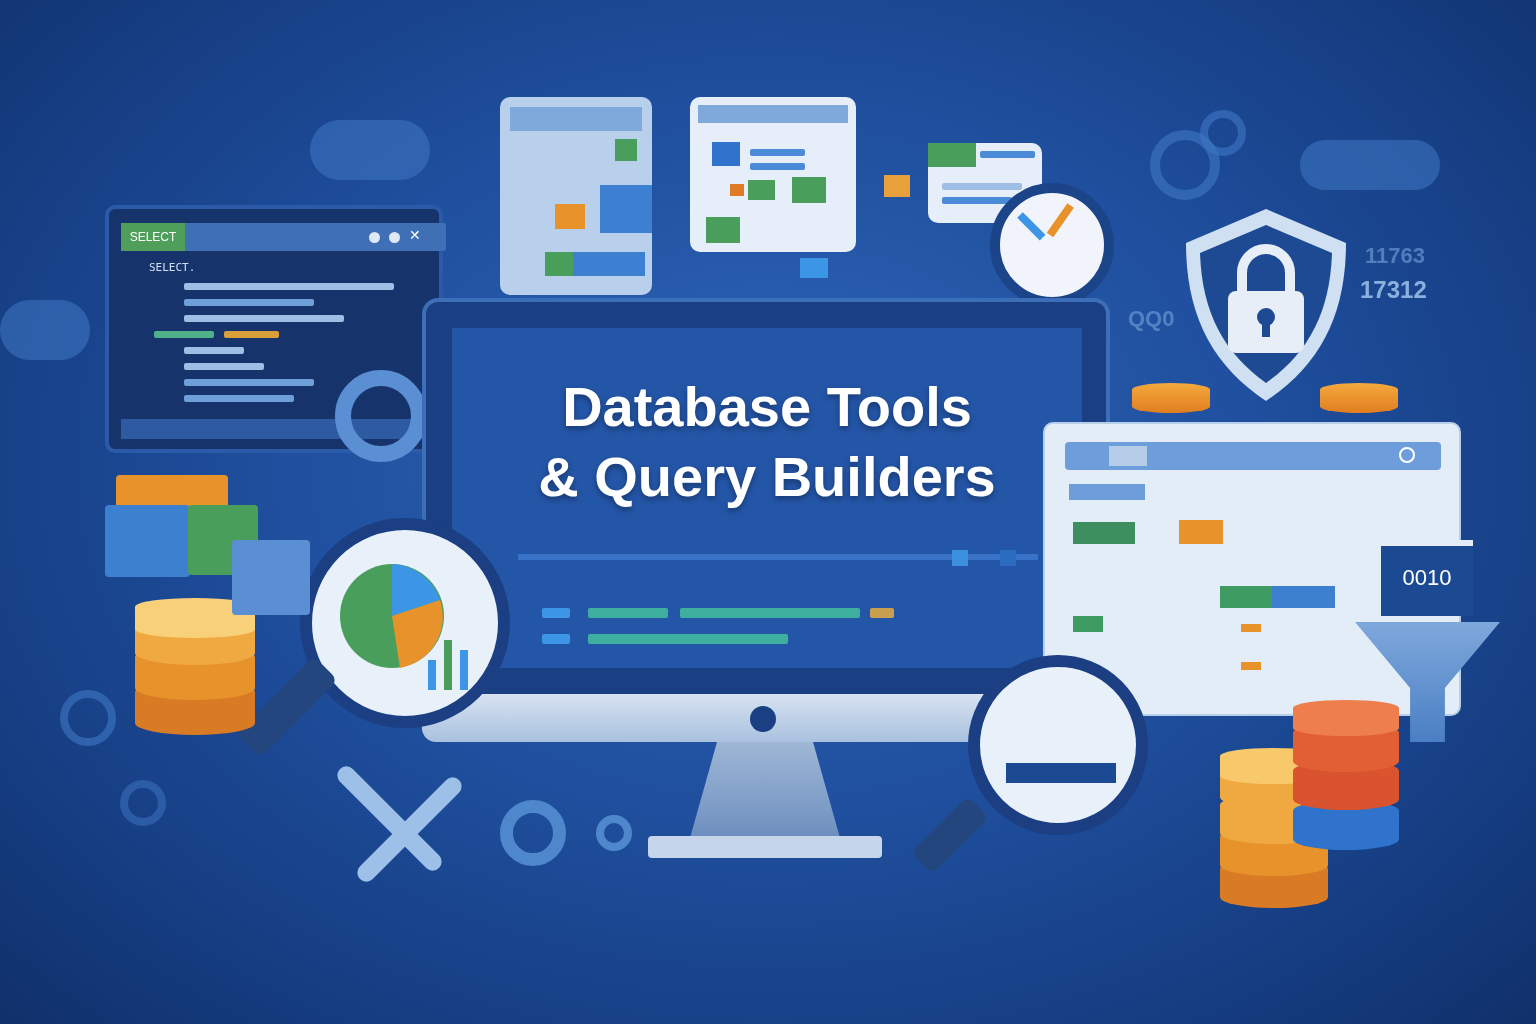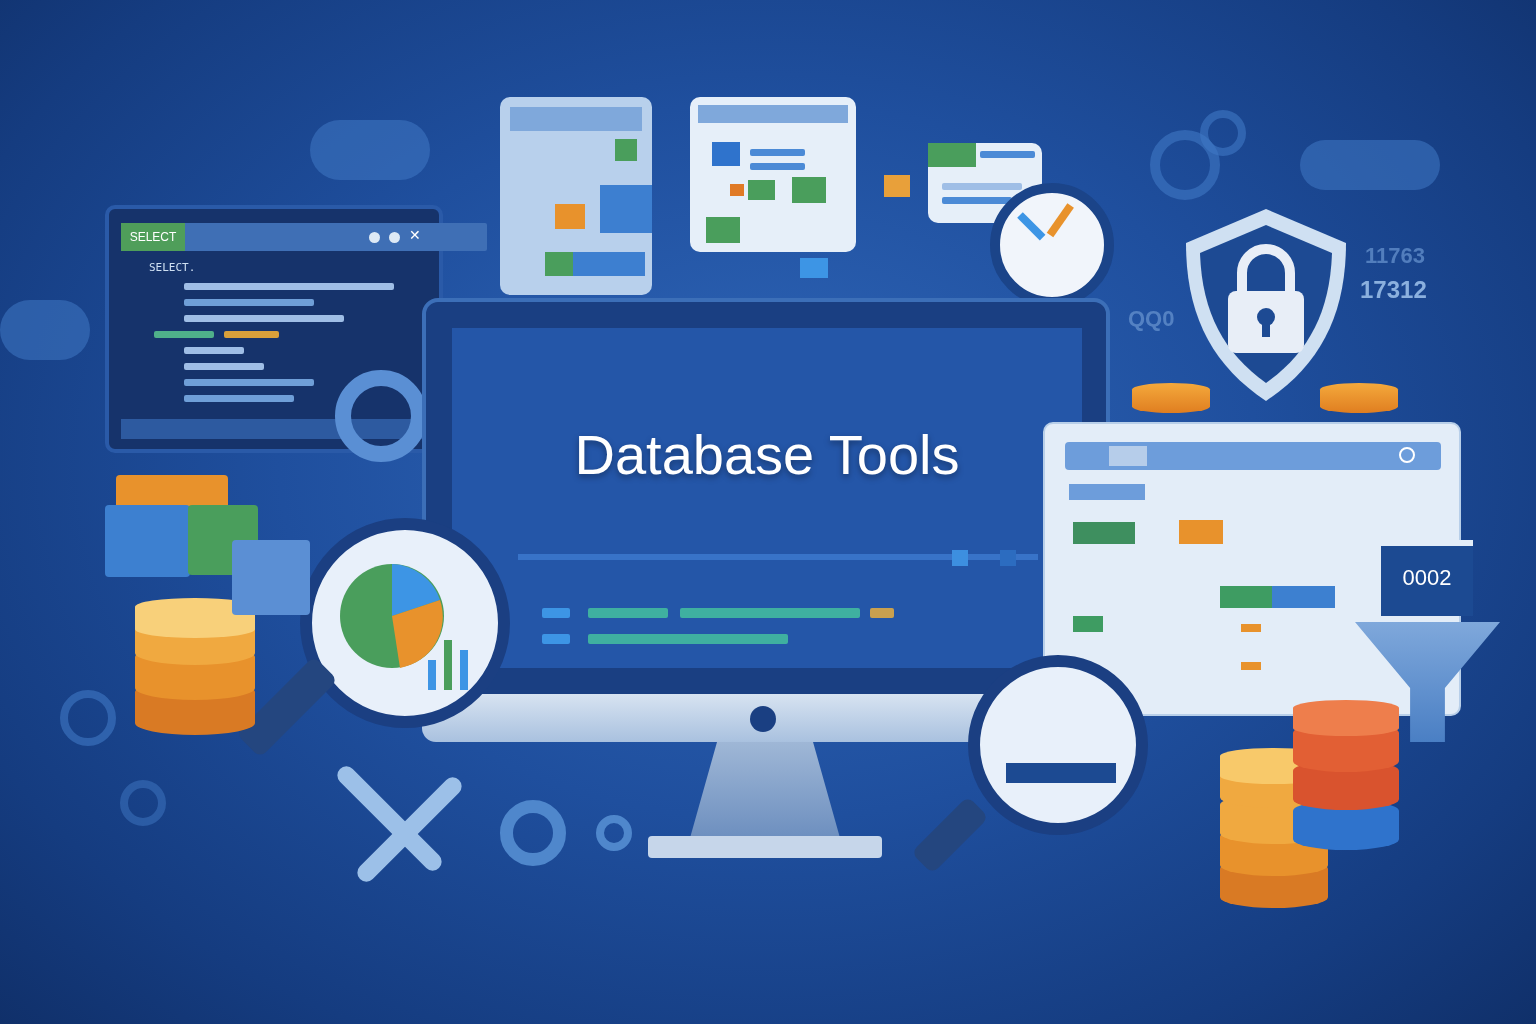--- a/index.html
+++ b/index.html
@@ -19,21 +19,21 @@
 
 <div class="cloud" style="left:310px;top:120px;width:120px;height:60px;"></div>
 <div class="cloud" style="left:1300px;top:140px;width:140px;height:50px;"></div>
 <div class="cloud" style="left:0px;top:300px;width:90px;height:60px;"></div>
 <div class="gear" style="left:1150px;top:130px;width:50px;height:50px;border:10px solid #3f78c4;opacity:.6;"></div>
 <div class="gear" style="left:1200px;top:110px;width:30px;height:30px;border:8px solid #3f78c4;opacity:.6;"></div>
 <div class="gear" style="left:60px;top:690px;width:40px;height:40px;border:8px solid #3f78c4;opacity:.6;"></div>
 <div class="gear" style="left:120px;top:780px;width:30px;height:30px;border:8px solid #3f78c4;opacity:.5;"></div>
 
 <div class="panel" style="left:105px;top:205px;width:330px;height:240px;background:#16336b;border:4px solid #2a5aa8;">
-  <div class="abs" style="left:12px;top:14px;width:366px;height:28px;background:#3f6fb5;border-radius:2px;">
+  <div class="abs" style="left:12px;top:14px;width:325px;height:28px;background:#3f6fb5;border-radius:2px;">
     <div class="abs" style="left:0;top:0;width:64px;height:28px;background:#4f9e5a;color:#fff;font-size:12px;line-height:28px;text-align:center;">SELECT</div>
     <div class="abs" style="left:248px;top:9px;width:11px;height:11px;border-radius:50%;background:#dde9f5;"></div>
     <div class="abs" style="left:268px;top:9px;width:11px;height:11px;border-radius:50%;background:#dde9f5;"></div>
     <div class="abs" style="left:288px;top:4px;color:#fff;font-size:14px;">✕</div>
   </div>
   <div class="abs txt-mono" style="left:40px;top:52px;color:#cfe0f2;font-size:11px;">SELECT.</div>
   <div class="bar" style="left:75px;top:74px;width:210px;background:#9fbee6;"></div>
   <div class="bar" style="left:75px;top:90px;width:130px;background:#6f9fd8;"></div>
   <div class="bar" style="left:75px;top:106px;width:160px;background:#9fbee6;"></div>
   <div class="bar" style="left:45px;top:122px;width:60px;background:#4fb08a;"></div>
@@ -95,22 +95,23 @@
 <div class="abs" style="left:1365px;top:243px;color:#6a96d1;font-size:22px;font-weight:bold;opacity:.7;">11763</div>
 <div class="abs" style="left:1360px;top:276px;color:#8bb0de;font-size:24px;font-weight:bold;">17312</div>
 <div class="abs" style="left:1128px;top:306px;color:#6a96d1;font-size:22px;font-weight:bold;opacity:.7;">QQ0</div>
 
 <div class="disk" style="left:1132px;top:383px;width:78px;height:30px;background:linear-gradient(#f4a93c,#e07e20);"></div>
 <div class="disk" style="left:1320px;top:383px;width:78px;height:30px;background:linear-gradient(#f4a93c,#e07e20);"></div>
 
 <div class="abs" style="left:422px;top:298px;width:688px;height:520px;">
   <div class="abs" style="left:0;top:0;width:688px;height:400px;background:#1a3f82;border-radius:16px;border:4px solid #3c6fb8;box-sizing:border-box;">
     <div class="abs" style="left:26px;top:26px;width:630px;height:340px;background:#2456a8;">
-      <div class="abs" style="left:0;top:44px;width:630px;text-align:center;color:#fff;font-weight:normal;font-size:56px;line-height:70px;text-shadow:0 3px 6px rgba(0,0,0,.35);margin-top:48px;">
+      <div class="abs" style="left:0;top:44px;width:630px;text-align:center;color:#fff;font-weight:bold;font-size:56px;line-height:70px;text-shadow:0 3px 6px rgba(0,0,0,.35);">
         <div>Database Tools</div>
+        <div>&amp; Query Builders</div>
       </div>
       <div class="abs" style="left:66px;top:226px;width:520px;height:6px;background:#3873c8;"></div>
       <div class="abs" style="left:500px;top:222px;width:16px;height:16px;background:#3d8fe0;"></div>
       <div class="abs" style="left:548px;top:222px;width:16px;height:16px;background:#2c6cc0;"></div>
       <div class="bar" style="left:90px;top:280px;width:28px;height:10px;background:#3d95e5;"></div>
       <div class="bar" style="left:136px;top:280px;width:80px;height:10px;background:#3fb0a0;"></div>
       <div class="bar" style="left:228px;top:280px;width:180px;height:10px;background:#3fb0a0;"></div>
       <div class="bar" style="left:418px;top:280px;width:24px;height:10px;background:#c9a04f;"></div>
       <div class="bar" style="left:90px;top:306px;width:28px;height:10px;background:#3d95e5;"></div>
       <div class="bar" style="left:136px;top:306px;width:200px;height:10px;background:#3fb0a0;"></div>
@@ -133,21 +134,21 @@
   <div class="abs" style="left:134px;top:96px;width:44px;height:24px;background:#e8922c;"></div>
   <div class="abs" style="left:175px;top:162px;width:115px;height:22px;background:#3d80d0;">
     <div class="abs" style="left:0;top:0;width:52px;height:22px;background:#3e9c62;"></div>
   </div>
   <div class="abs" style="left:28px;top:192px;width:30px;height:16px;background:#3e9c62;"></div>
   <div class="abs" style="left:196px;top:200px;width:20px;height:8px;background:#e8922c;"></div>
   <div class="abs" style="left:196px;top:238px;width:20px;height:8px;background:#e8922c;"></div>
 </div>
 
 <div class="abs" style="left:1355px;top:540px;width:145px;height:210px;">
-  <div class="abs" style="left:26px;top:0;width:92px;height:70px;background:#1c4a92;border-top:6px solid #e3edf8;color:#fff;font-size:22px;text-align:center;line-height:64px;">0002</div>
+  <div class="abs" style="left:26px;top:0;width:92px;height:70px;background:#1c4a92;border-top:6px solid #e3edf8;color:#fff;font-size:22px;text-align:center;line-height:64px;">0010</div>
   <div class="abs" style="left:0;top:82px;width:145px;height:120px;background:linear-gradient(#7fa8db,#4a7fc4);clip-path:polygon(0 0,100% 0,62% 55%,62% 100%,38% 100%,38% 55%);"></div>
 </div>
 
 <div class="abs" style="left:300px;top:518px;width:210px;height:210px;border-radius:50%;background:#e8f0fa;border:12px solid #1b3f82;box-sizing:border-box;">
   <svg width="186" height="186" viewBox="0 0 186 186">
     <circle cx="80" cy="86" r="52" fill="#4a9e5c"></circle>
     <path d="M80 86 L80 34 A52 52 0 0 1 128 70 Z" fill="#3d95e5"></path>
     <path d="M80 86 L128 70 A52 52 0 0 1 88 138 Z" fill="#e8922c"></path>
     <rect x="116" y="130" width="8" height="30" fill="#3d95e5"></rect>
     <rect x="132" y="110" width="8" height="50" fill="#4a9e5c"></rect>

